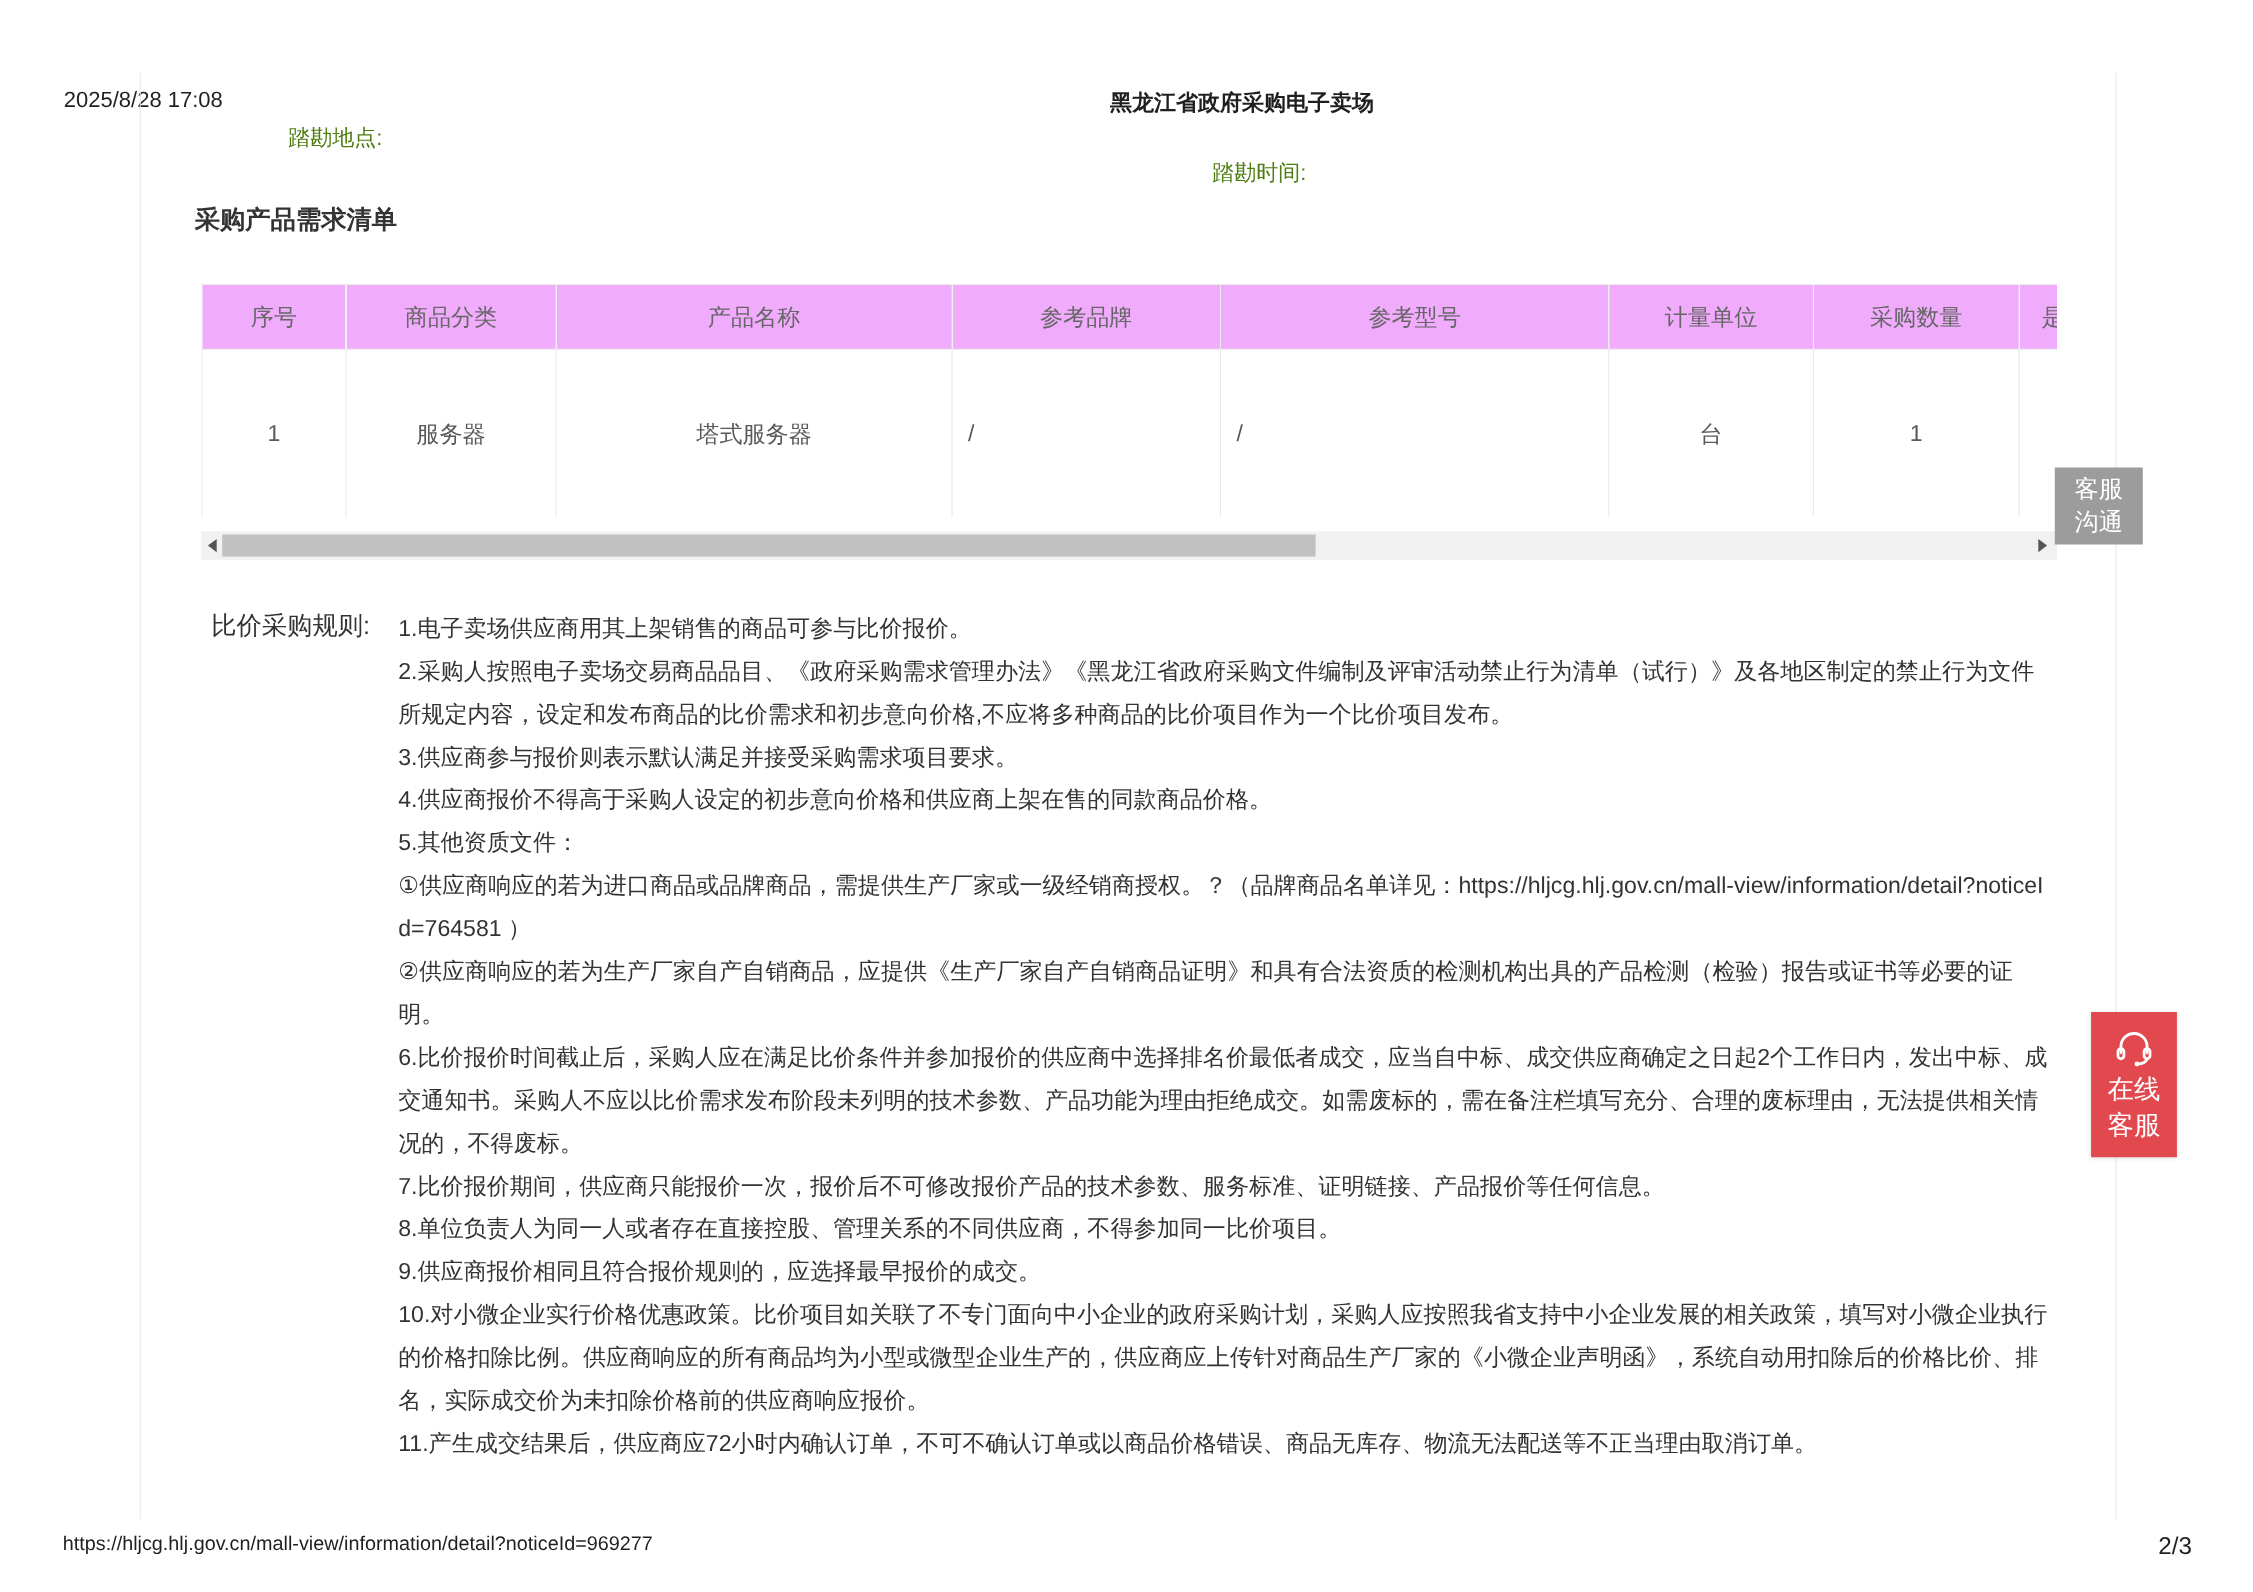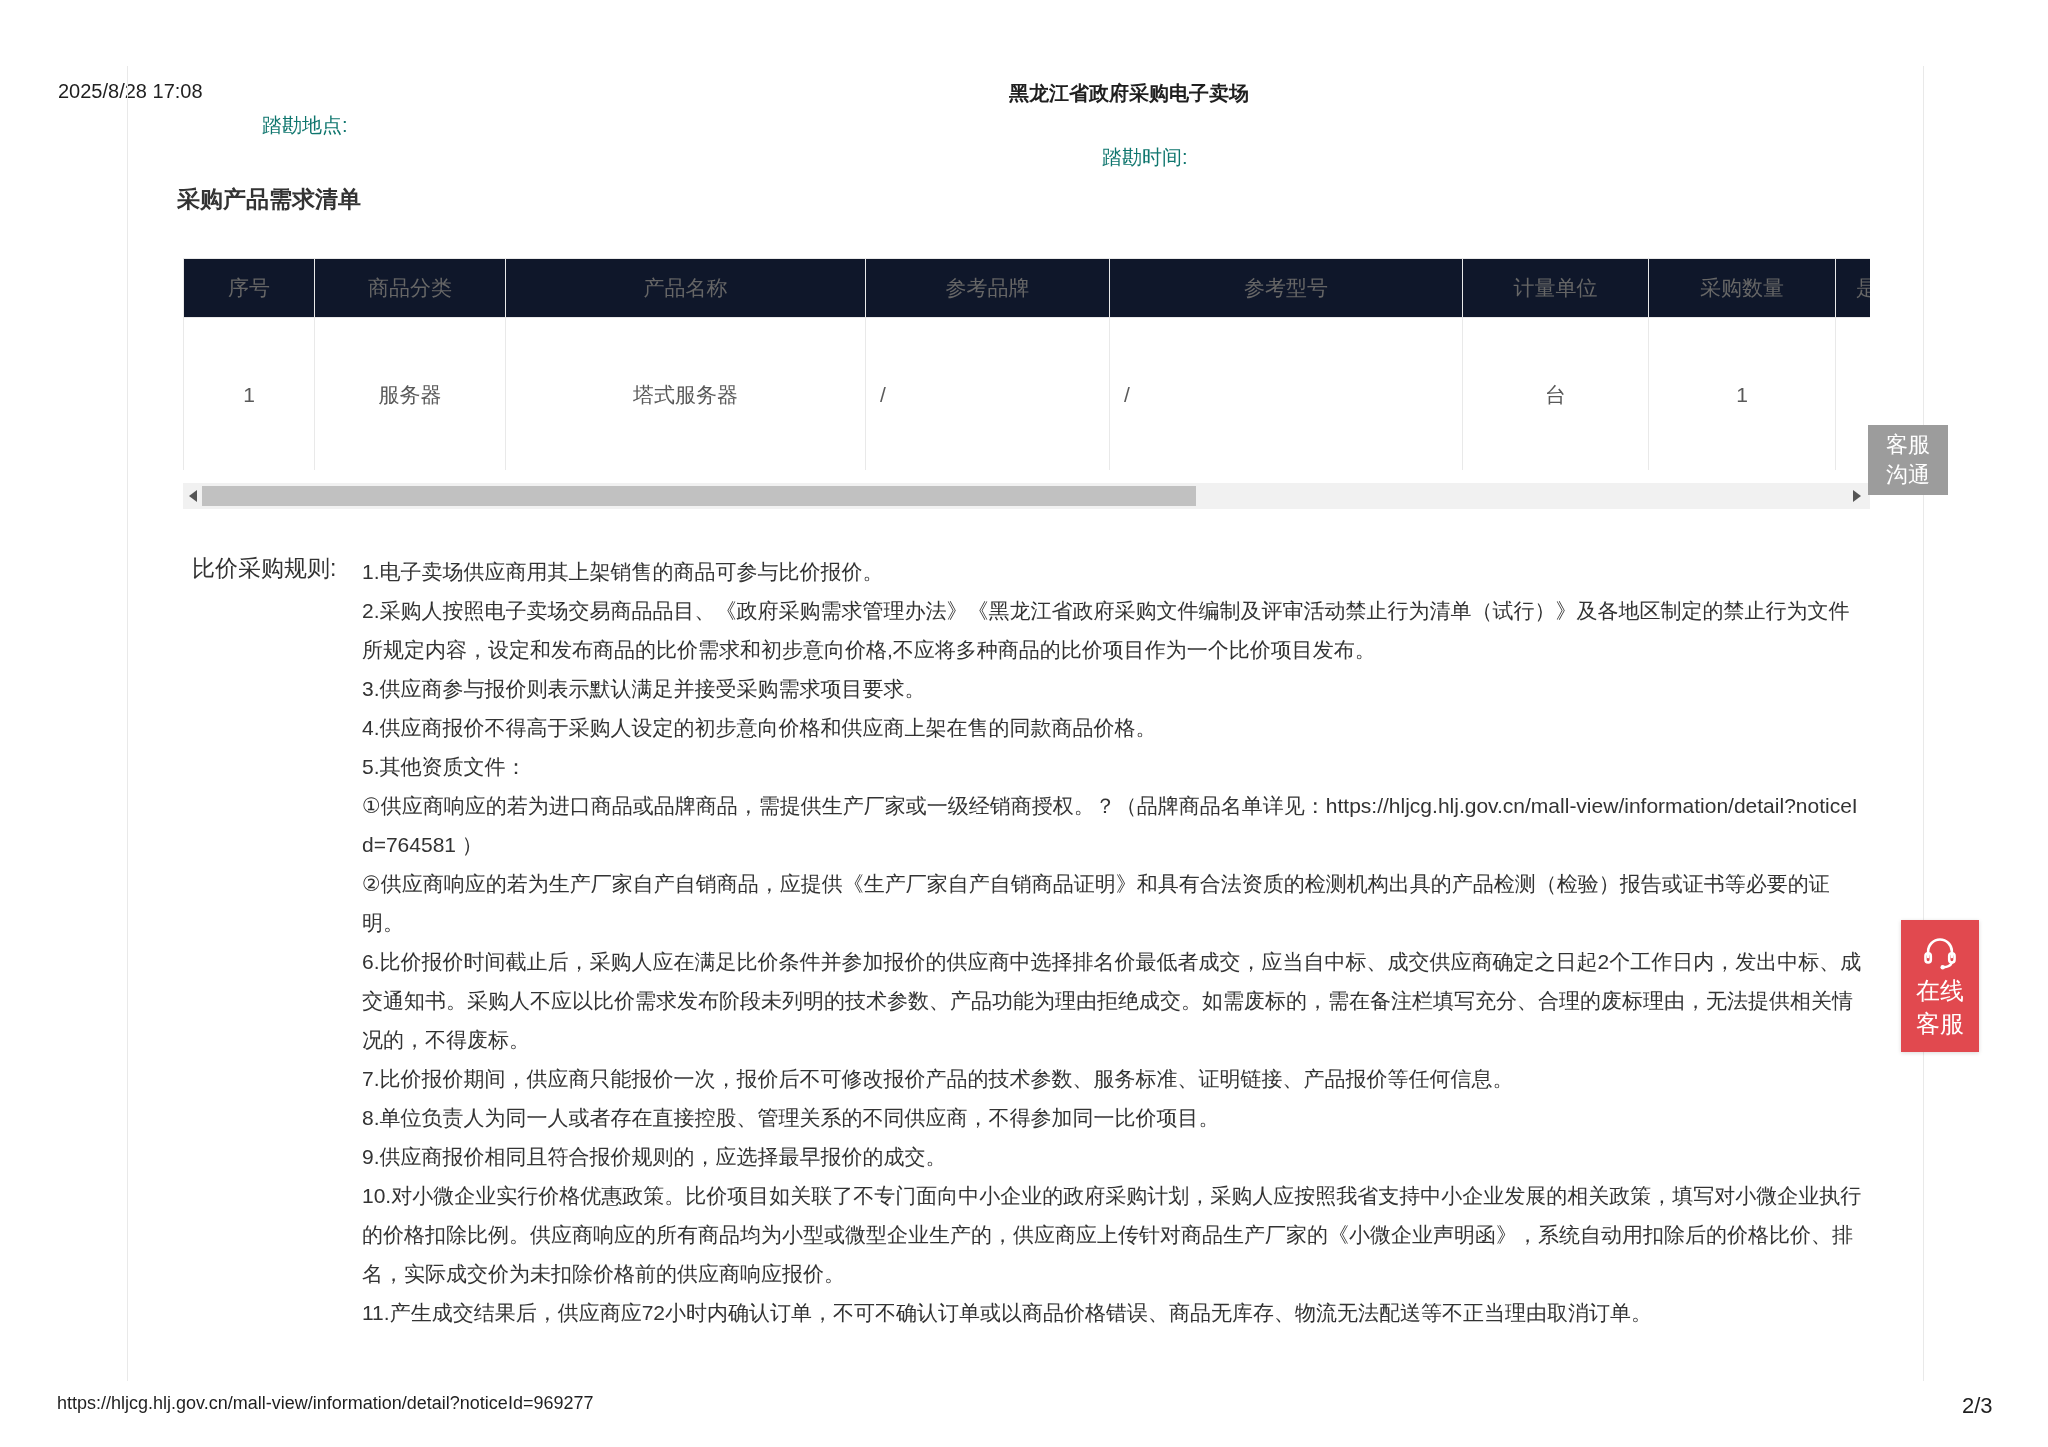--- a/index.html
+++ b/index.html
@@ -6,30 +6,30 @@
   body { font-family:"Liberation Sans","DejaVu Sans",sans-serif; color:#333; }
   .page { position:relative; width:2048px; height:1447px; background:#fff; overflow:hidden; }
 
   .print-datetime { position:absolute; left:58px; top:80px; font-size:20px; color:#1f1f1f; white-space:nowrap; }
   .print-title { position:absolute; left:1129px; top:80px; transform:translateX(-50%); font-size:20px; color:#1f1f1f; white-space:nowrap;font-weight:bold; }
 
   .vline { position:absolute; top:66px; width:1px; height:1315px; background:#e9e9e9; }
   .vline.left { left:127px; }
   .vline.right { left:1923px; }
 
-  .survey-label { position:absolute; top:112px; font-size:20px; color:#0f766e; white-space:nowrap; }
+  .survey-label { position:absolute; top:112px; font-size:20px; color:#4d7c0f; white-space:nowrap; }
   .survey-label.loc { left:262px; }
   .survey-label.time { left:1102px;margin-top:32px; }
 
   .section-title { position:absolute; left:177px; top:184px; font-size:23px; font-weight:bold; color:#333; white-space:nowrap; }
 
   .table-wrap { position:absolute; left:183px; top:258px; width:1687px; height:212px; overflow:hidden; z-index:1; }
   table.grid { border-collapse:collapse; table-layout:fixed; width:1972px; }
   table.grid th, table.grid td { border:1px solid #e9e9e9; font-weight:normal; overflow:hidden; white-space:nowrap; }
-  table.grid th { background:#0f172a; color:#666; height:56px; font-size:21px; text-align:center; }
+  table.grid th { background:#f0abfc; color:#666; height:56px; font-size:21px; text-align:center; }
   table.grid td { height:151px; color:#595959; font-size:21px; text-align:center; background:#fff; }
   table.grid th.al, table.grid td.al { text-align:left; padding-left:14px; }
   table.grid th.al { padding-left:20px; }
 
   .hscrollbar { position:absolute; left:183px; top:483px; width:1687px; height:26px; background:#f1f1f1; z-index:1; }
   .sb-thumb { position:absolute; left:19px; top:3px; width:994px; height:20px; background:#c1c1c1; cursor:pointer; }
   .sb-arrow { position:absolute; top:7px; width:0; height:0; border-top:6px solid transparent; border-bottom:6px solid transparent; cursor:pointer; }
   .sb-arrow.l { left:6px;  border-right:8px solid #555; }
   .sb-arrow.r { right:9px; border-left:8px solid #555; }
 

